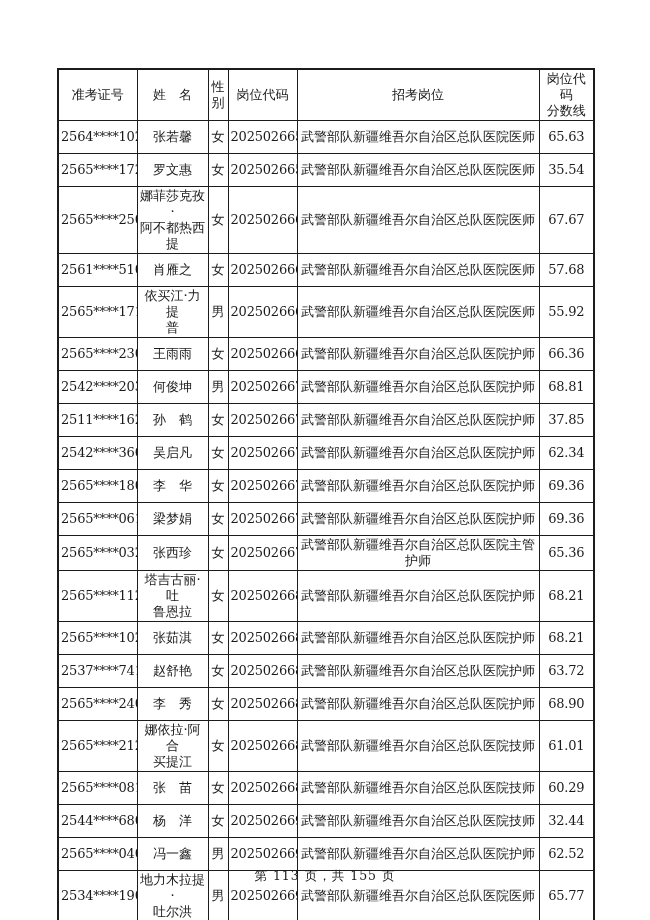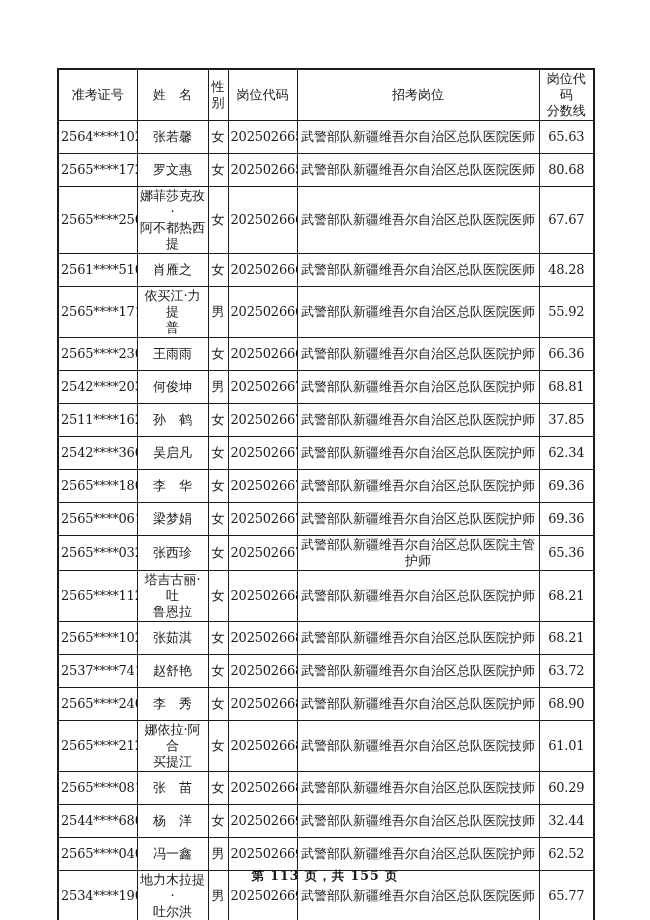--- a/index.html
+++ b/index.html
@@ -57,21 +57,20 @@
     margin-left: 31px;
   }
   .footer {
     position: absolute;
     left: 0;
     top: 868px;
     width: 100%;
     text-align: center;
     font-size: 12.5px;
     letter-spacing: 1px;
-    font-weight: bold;
   }
 </style>
 </head>
 <body>
 
 <div class="page">
   <table class="score-table">
     <colgroup>
       <col style="width:79px">
       <col style="width:71px">
@@ -99,38 +98,38 @@
           <td class="col-code">2025026658</td>
           <td class="col-position">武警部队新疆维吾尔自治区总队医院医师</td>
           <td class="col-score">65.63</td>
         </tr>
         <tr>
           <td class="col-ticket">2565****1729</td>
           <td class="col-name">罗文惠</td>
           <td class="col-gender">女</td>
           <td class="col-code">2025026659</td>
           <td class="col-position">武警部队新疆维吾尔自治区总队医院医师</td>
-          <td class="col-score">80.68</td>
+          <td class="col-score">35.54</td>
         </tr>
         <tr>
           <td class="col-ticket">2565****2502</td>
           <td class="col-name">娜菲莎克孜·
 阿不都热西提</td>
           <td class="col-gender">女</td>
           <td class="col-code">2025026660</td>
           <td class="col-position">武警部队新疆维吾尔自治区总队医院医师</td>
           <td class="col-score">67.67</td>
         </tr>
         <tr>
           <td class="col-ticket">2561****5108</td>
           <td class="col-name">肖雁之</td>
           <td class="col-gender">女</td>
           <td class="col-code">2025026664</td>
           <td class="col-position">武警部队新疆维吾尔自治区总队医院医师</td>
-          <td class="col-score">48.28</td>
+          <td class="col-score">57.68</td>
         </tr>
         <tr>
           <td class="col-ticket">2565****1717</td>
           <td class="col-name">依买江·力提
 普</td>
           <td class="col-gender">男</td>
           <td class="col-code">2025026666</td>
           <td class="col-position">武警部队新疆维吾尔自治区总队医院医师</td>
           <td class="col-score">55.92</td>
         </tr>

